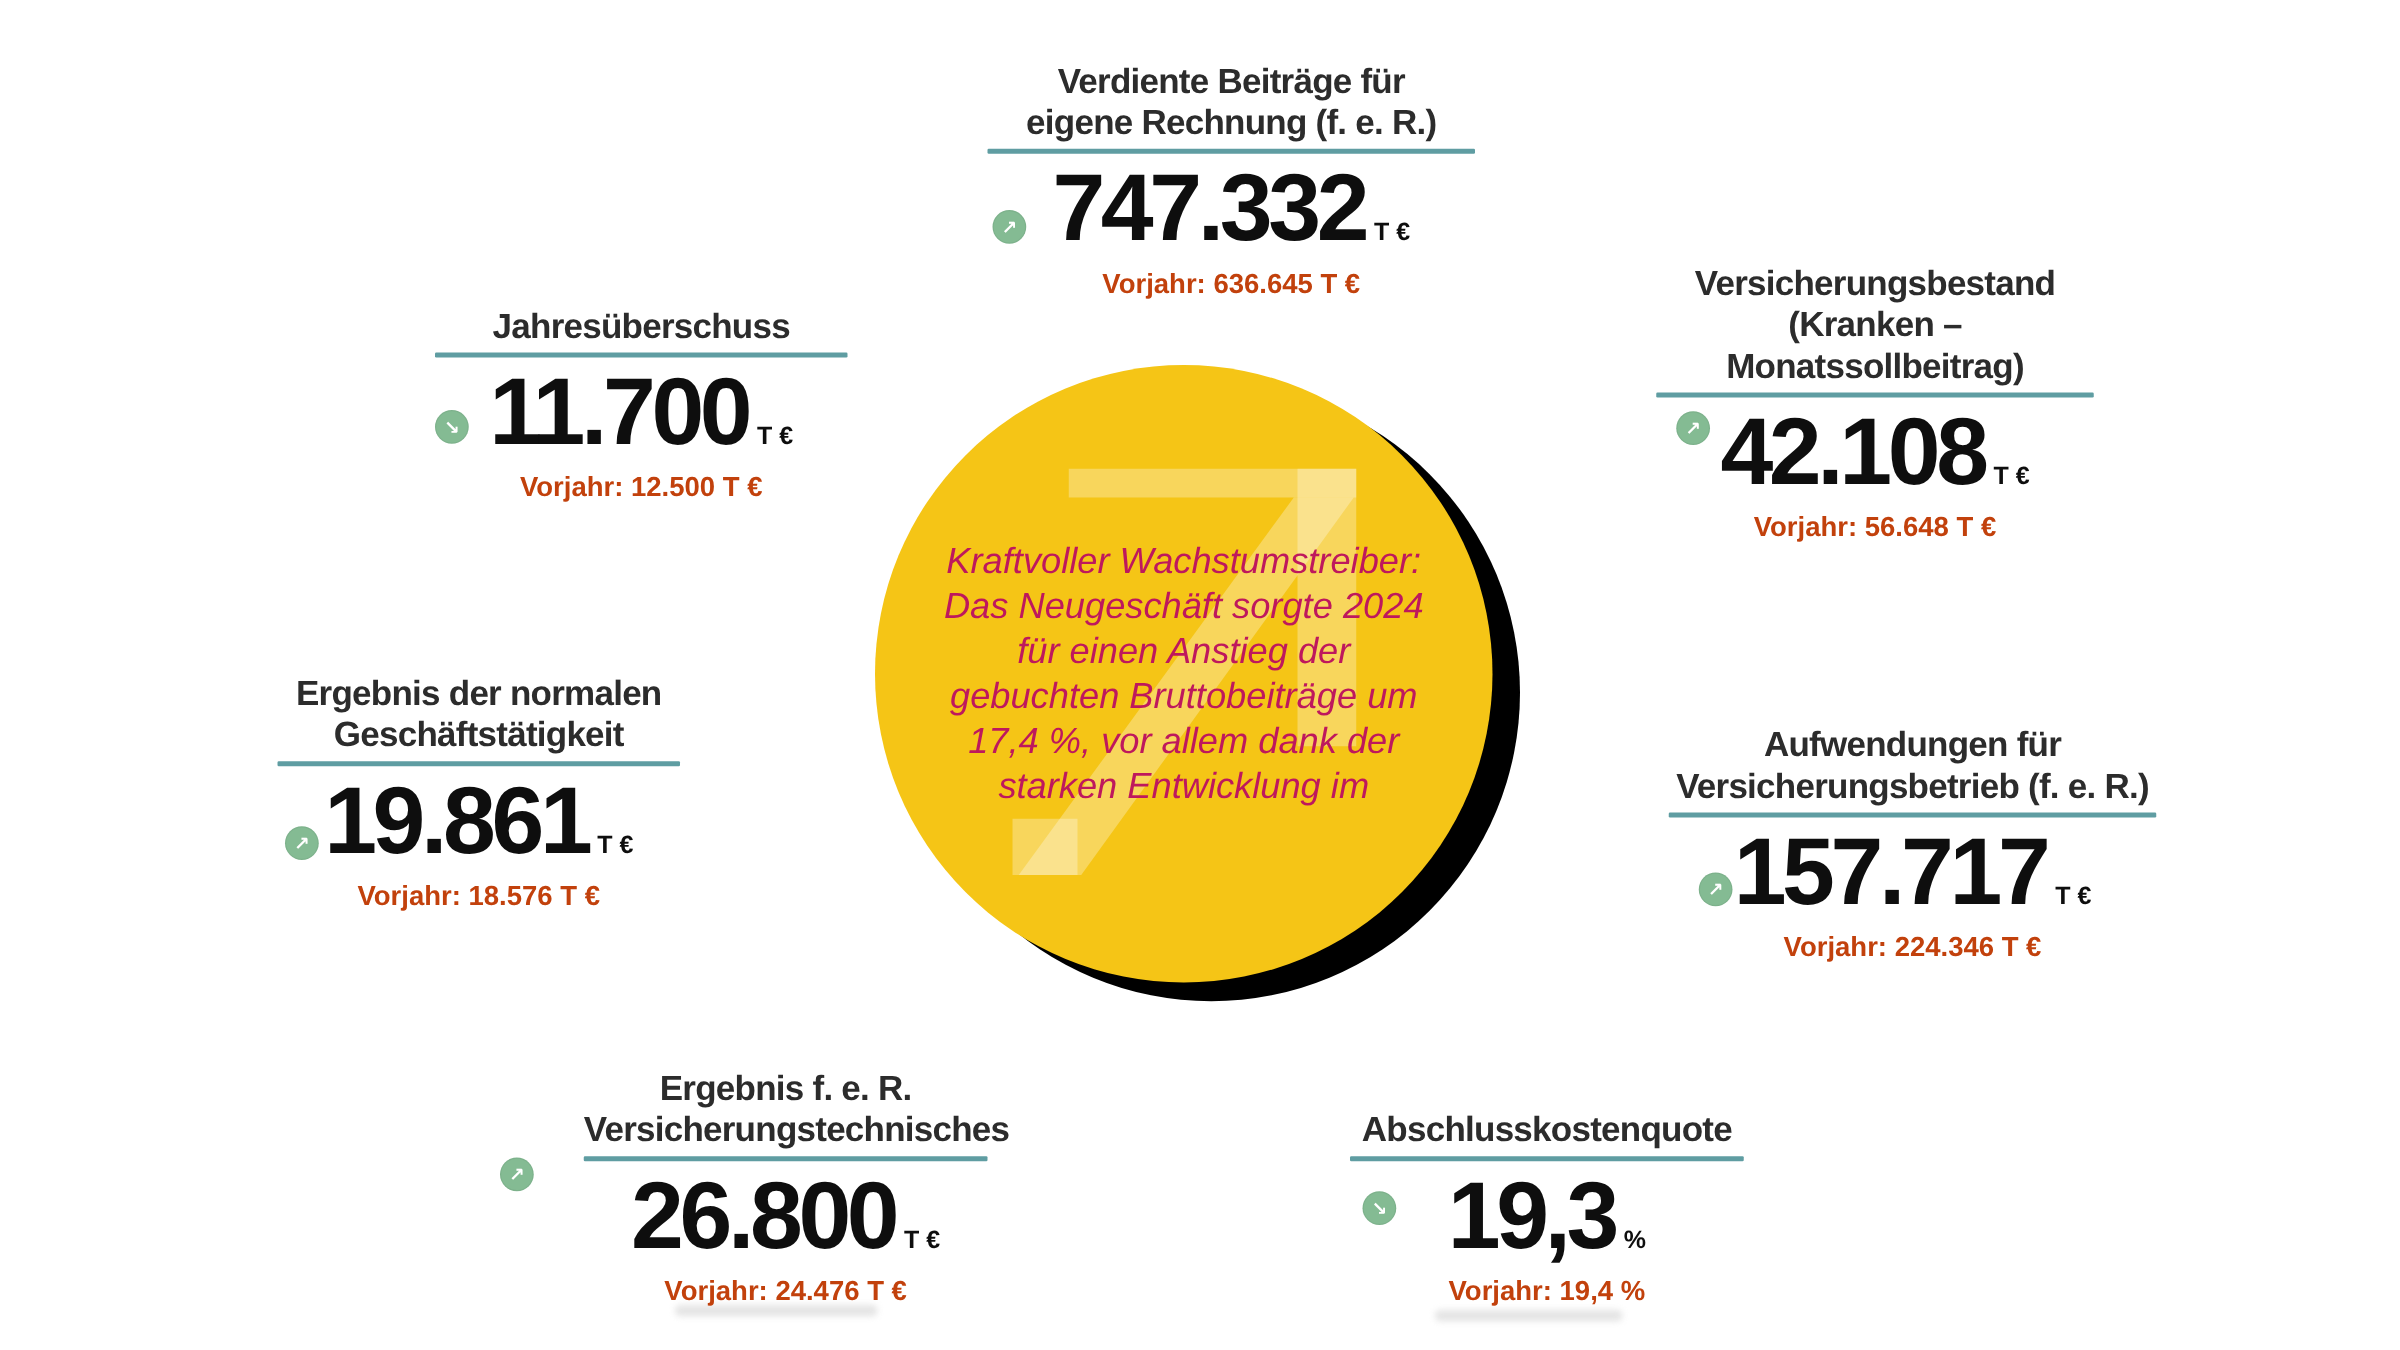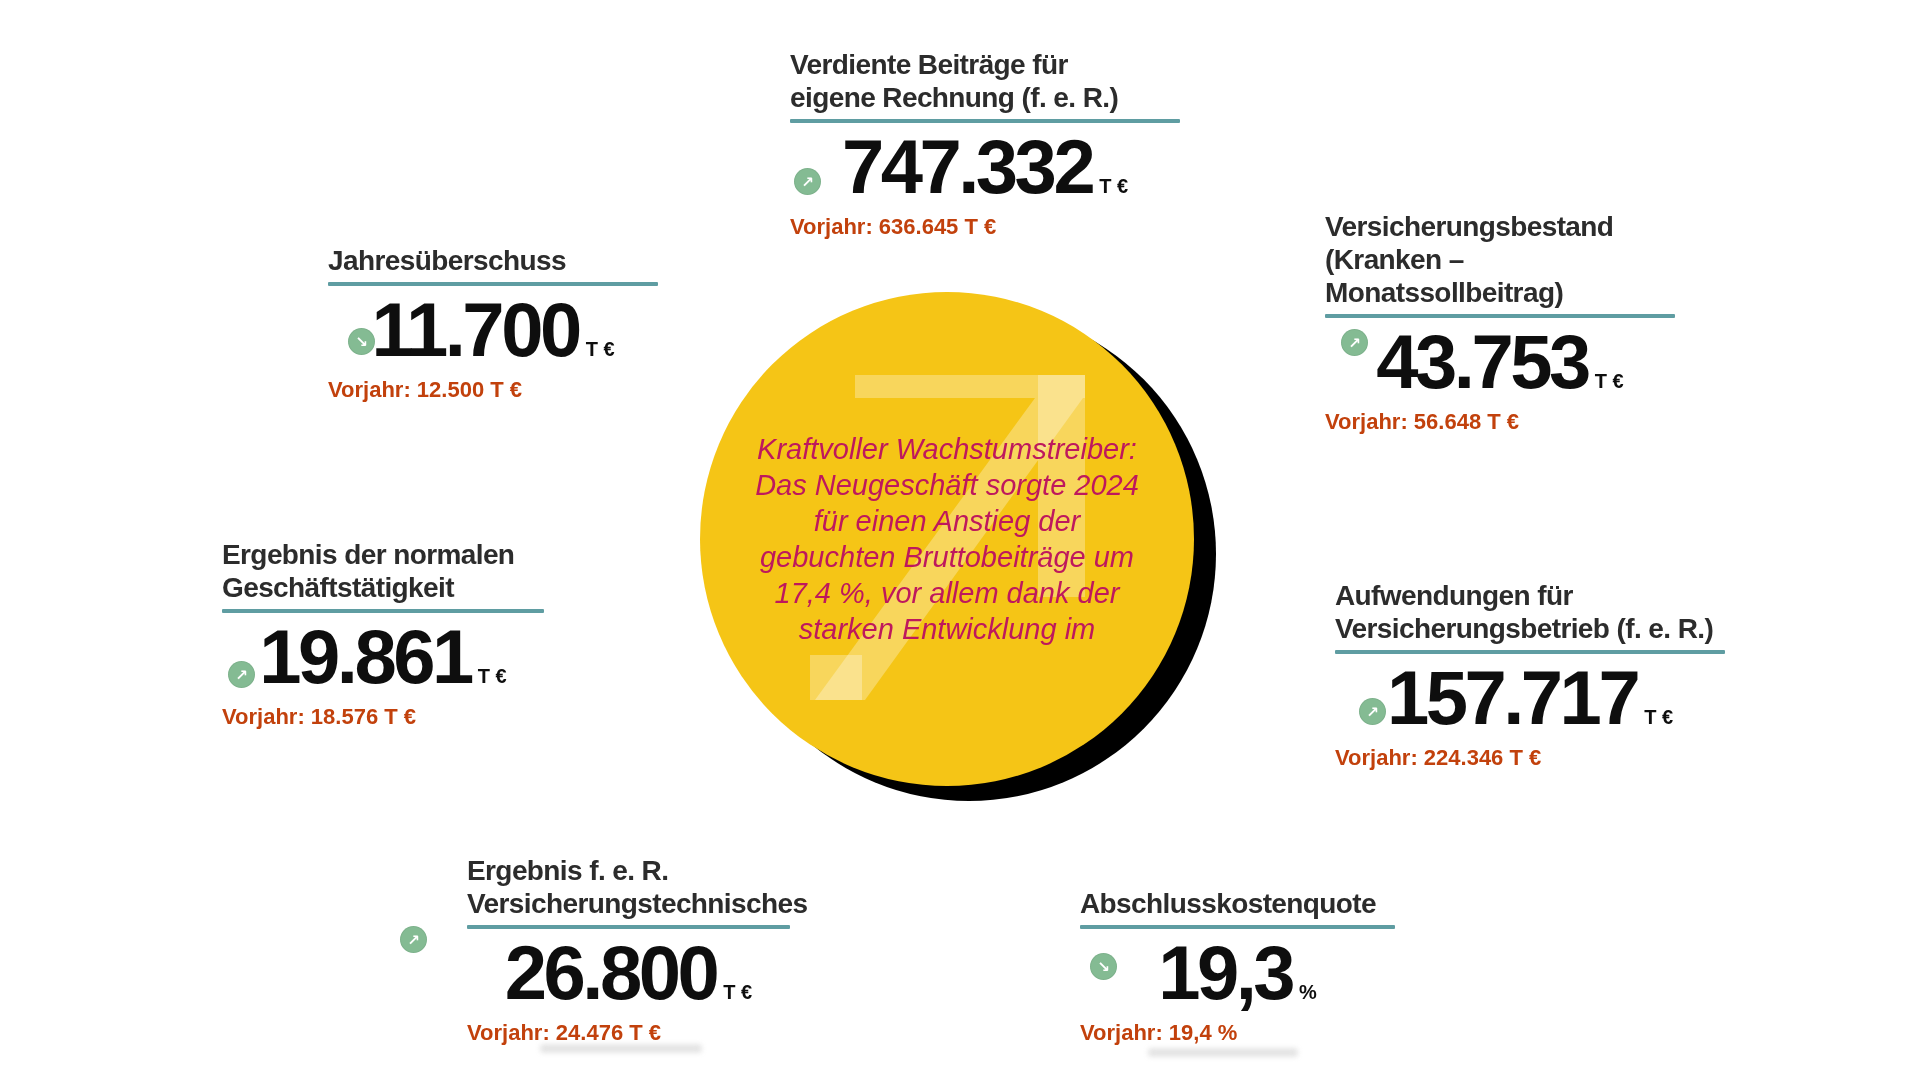--- a/index.html
+++ b/index.html
@@ -23,40 +23,40 @@
   }
   .watermark{position:absolute;left:0;top:0;}
   .circle-text{
     position:relative;z-index:3;text-align:center;
     font-style:italic;font-size:29px;line-height:36px;color:#be185d;
     padding:0 42px;
   }
   .circle-text span{display:block;}
 
   
-  .kpi{position:absolute;z-index:3;}
+  .kpi{position:absolute;text-align:center;z-index:3;}
   .kpi-title{
     font-weight:bold;font-size:28px;line-height:33px;
     letter-spacing:-0.6px;color:#2c2c2c;
   }
   .kpi-title span{display:block;}
   .kpi-underline{height:4px;background:#5f9da2;margin-top:5px;border-radius:1px;}
   .value-row{
     display:flex;justify-content:center;align-items:baseline;
     margin-top:6px;white-space:nowrap;
   }
   .kpi-value{
     font-weight:bold;font-size:76px;line-height:1;
     letter-spacing:-3.5px;color:#0e0e0e;
   }
   .kpi-unit{font-weight:bold;font-size:20px;margin-left:7px;color:#0e0e0e;}
   .kpi-vorjahr{font-weight:bold;font-size:22px;margin-top:9px;color:#c2410c;}
 
   .kpi1{left:790px;top:48px;width:390px;}
-  .kpi2{left:328px;top:244px;width:330px;}
+  .kpi2{left:348px;top:244px;width:330px;}
   .kpi3{left:1325px;top:210px;width:350px;}
   .kpi4{left:222px;top:538px;width:322px;}
   .kpi5{left:1335px;top:579px;width:390px;}
   .kpi6{left:467px;top:854px;width:323px;}
   .kpi7{left:1080px;top:887px;width:315px;}
 
   
   .arrow-badge{
     position:absolute;width:27px;height:27px;border-radius:50%;
     background:#84bb93;color:#ffffff;z-index:3;
@@ -134,21 +134,21 @@
     <div class="kpi-vorjahr">Vorjahr: 12.500 T €</div>
   </div>
 
   <div class="kpi kpi3">
     <div class="kpi-title">
       <span>Versicherungsbestand</span>
       <span>(Kranken – Monatssollbeitrag)</span>
     </div>
     <div class="kpi-underline"></div>
     <div class="value-row">
-      <span class="kpi-value">43.753</span>
+      <span class="kpi-value">42.108</span>
       <span class="kpi-unit">T €</span>
     </div>
     <div class="kpi-vorjahr">Vorjahr: 56.648 T €</div>
   </div>
 
   <div class="kpi kpi4">
     <div class="kpi-title">
       <span>Ergebnis der normalen</span>
       <span>Geschäftstätigkeit</span>
     </div>

